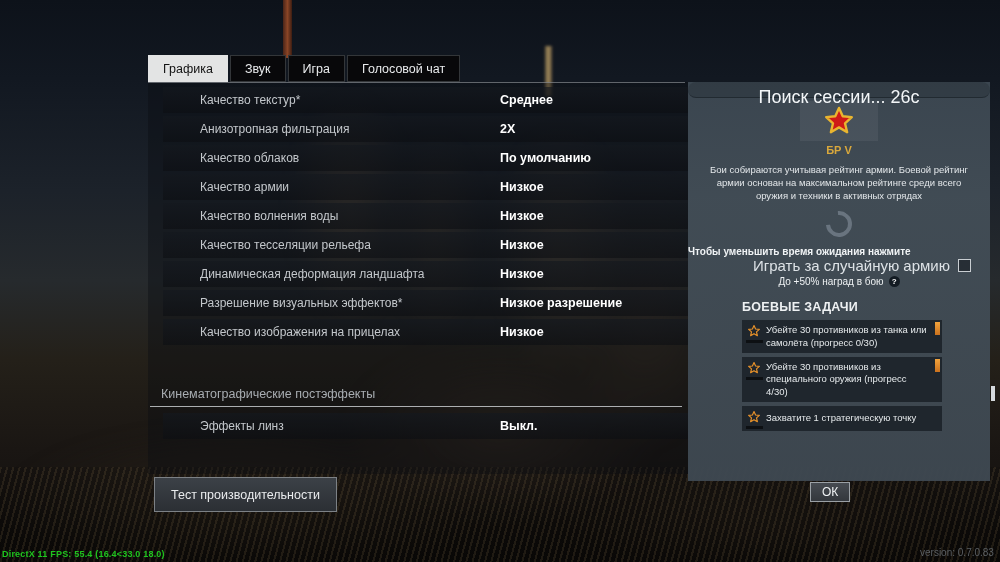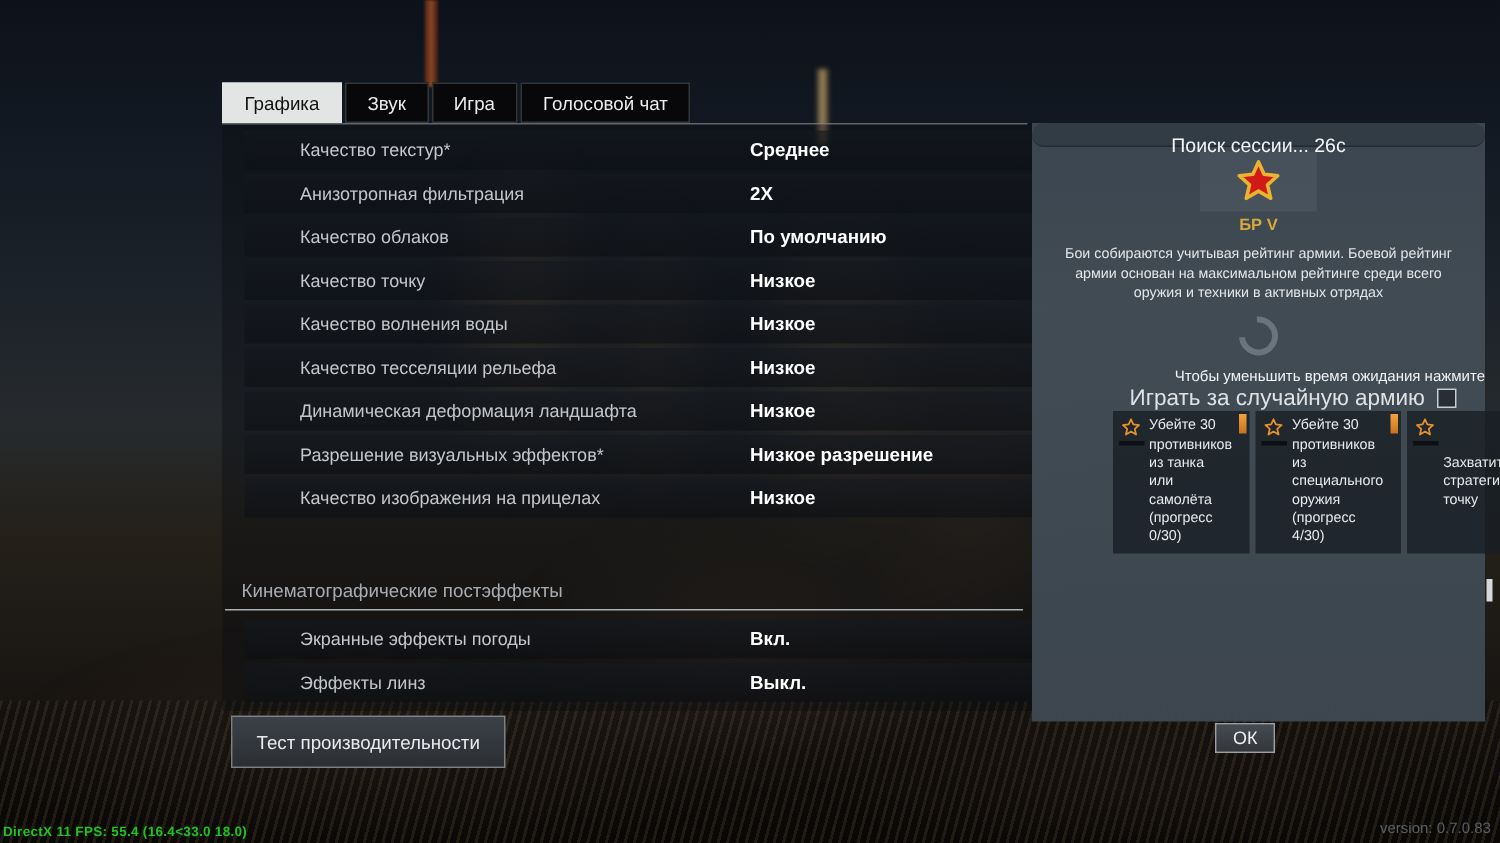--- a/index.html
+++ b/index.html
@@ -67,46 +67,46 @@
     background:linear-gradient(180deg,#3c4147,#2b2f34);
     border:1px solid #7c8186; color:#e9ebed; font-size:12.5px; cursor:pointer;
   }
 
   
   .session {
     left:688px; top:82px; width:302px; height:399px;
     background:linear-gradient(180deg, rgba(60,71,81,0.97) 0%, rgba(66,77,86,0.96) 30%, rgba(62,72,81,0.96) 100%);
   }
   .sp-header {
-    height:16px; line-height:30px; text-align:center; font-size:13px; color:#f3f6f8;
+    height:16px; line-height:30px; text-align:center; font-size:18px; color:#f3f6f8;
     background:rgba(18,26,34,0.22); border-bottom:1px solid rgba(14,20,26,0.45);border-radius:13px;
   }
   .emblem-box {
     width:78px; height:40px; margin:3px auto 0;
     background:rgba(255,255,255,0.06);
     display:flex; align-items:center; justify-content:center;
   }
   .br-label { text-align:center; color:#d9a83c; font-weight:bold; font-size:11px; margin-top:3px; }
   .desc { margin:7px 13px 0; text-align:center; font-size:9.5px; line-height:1.38; color:#e3e7ea; }
   .spinner {
     width:26px; height:26px; border-radius:50%;
     border:4px solid #6e7984; border-left-color:transparent;
     margin:9px auto 0; transform:rotate(40deg); opacity:0.9;
   }
-  .hint { text-align:right; font-size:10px; color:#f0f3f5; margin-top:9px; }
+  .hint { text-align:left; font-size:10px; color:#f0f3f5; margin-top:9px;font-weight:bold; }
   .army-row { display:flex; justify-content:center; align-items:center; gap:8px; margin-top:0px;margin-left:46px; }
   .army-label { font-size:15px; color:#dde2e6; }
   .checkbox { width:13px; height:13px; border:1px solid #c9ced2; background:rgba(18,24,30,0.55); cursor:pointer; }
   .note-row { display:flex; justify-content:center; align-items:center; gap:5px; font-size:10px; color:#eef1f3; margin-top:2px; }
   .q-icon {
     width:11px; height:11px; border-radius:50%; background:#131b23; color:#fff;
     font-size:8px; line-height:11px; text-align:center; font-weight:bold; cursor:pointer;
   }
   .tasks-header { margin:13px 0 6px 54px; font-size:12.5px; font-weight:bold; color:#eef1f3; letter-spacing:0.3px; }
-  .task-list { margin-left:54px; width:200px; display:flex; flex-direction:row; gap:4px; }
+  .task-list { margin-left:54px; width:200px; display:flex; flex-direction:column; gap:4px; }
   .task {
     position:relative; background:rgba(24,30,36,0.80);
     padding:4px 12px 4px 24px; min-height:25px;
     display:flex; align-items:center;
   }
   .task-text { font-size:9.5px; line-height:1.3; color:#e6eaec; }
   .task-star { position:absolute; left:5px; top:4px; width:14px; height:14px; }
   .task-bar { position:absolute; left:4px; top:20px; width:17px; height:3px; background:#0d1013; overflow:hidden; }
   .task-bar .fill { height:100%; background:#e8922a; }
   .fill-0 { width:0; } .fill-13 { width:13%; }
@@ -154,21 +154,21 @@
   </div>
   <div class="srow">
     <span class="lbl">Анизотропная фильтрация</span>
     <span class="val">2X</span>
   </div>
   <div class="srow">
     <span class="lbl">Качество облаков</span>
     <span class="val">По умолчанию</span>
   </div>
   <div class="srow">
-    <span class="lbl">Качество точку</span>
+    <span class="lbl">Качество армии</span>
     <span class="val">Низкое</span>
   </div>
   <div class="srow">
     <span class="lbl">Качество волнения воды</span>
     <span class="val">Низкое</span>
   </div>
   <div class="srow">
     <span class="lbl">Качество тесселяции рельефа</span>
     <span class="val">Низкое</span>
   </div>
@@ -183,24 +183,20 @@
   <div class="srow">
     <span class="lbl">Качество изображения на прицелах</span>
     <span class="val">Низкое</span>
   </div>
 </div>
 
 <div class="abs section-title">Кинематографические постэффекты</div>
 <div class="abs section-line"></div>
 
 <div class="abs rows2">
-  <div class="srow">
-    <span class="lbl">Экранные эффекты погоды</span>
-    <span class="val">Вкл.</span>
-  </div>
   <div class="srow">
     <span class="lbl">Эффекты линз</span>
     <span class="val">Выкл.</span>
   </div>
 </div>
 
 <button class="abs bench-btn">Тест производительности</button>
 
 <div class="abs session">
   <div class="sp-header">Поиск сессии... 26с</div>
@@ -216,21 +212,26 @@
 
   <div class="spinner"></div>
 
   <div class="hint">Чтобы уменьшить время ожидания нажмите</div>
 
   <div class="army-row">
     <span class="army-label">Играть за случайную армию</span>
     <span class="checkbox"></span>
   </div>
 
-
+  <div class="note-row">
+    <span>До +50% наград в бою</span>
+    <span class="q-icon">?</span>
+  </div>
+
+  <div class="tasks-header">БОЕВЫЕ ЗАДАЧИ</div>
 
   <div class="task-list">
     <div class="task">
       <svg class="task-star" viewBox="0 0 24 24">
         <path d="M12 2.6 L14.7 8.5 L21.2 9.2 L16.3 13.6 L17.8 20 L12 16.6 L6.2 20 L7.7 13.6 L2.8 9.2 L9.3 8.5 Z" fill="none" stroke="#e8922a" stroke-width="2" stroke-linejoin="round"></path>
       </svg>
       <span class="task-bar"><span class="fill fill-0"></span></span>
       <span class="task-text">Убейте 30 противников из танка или самолёта (прогресс 0/30)</span>
       <span class="bookmark"></span>
     </div>

